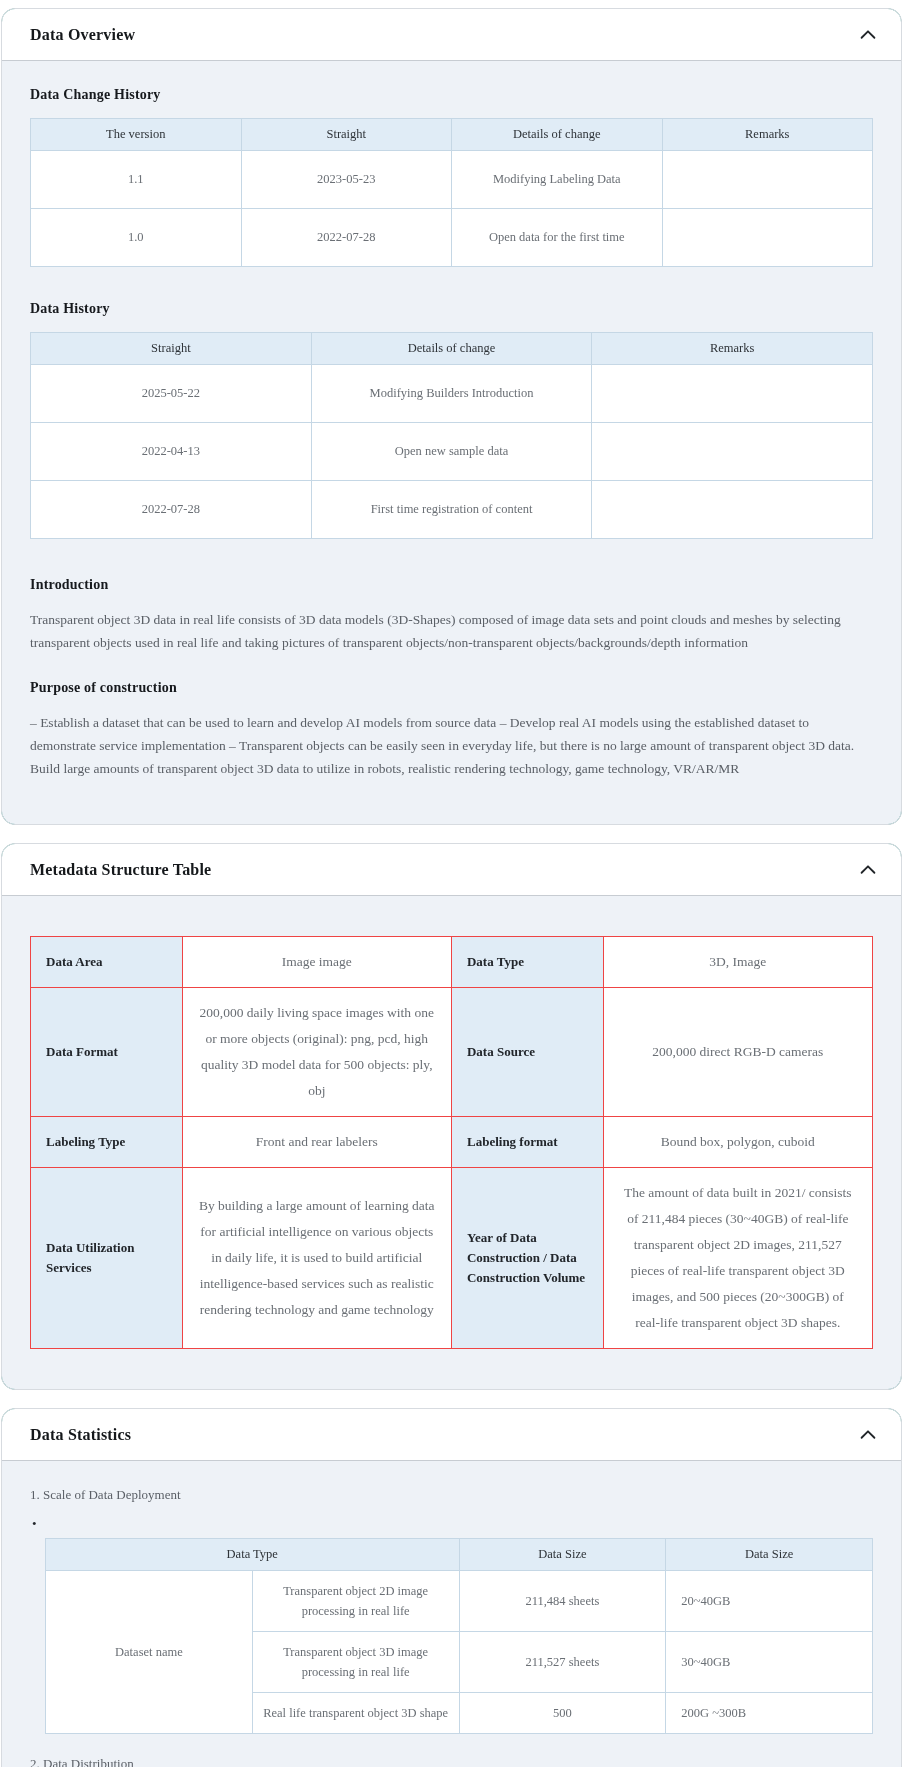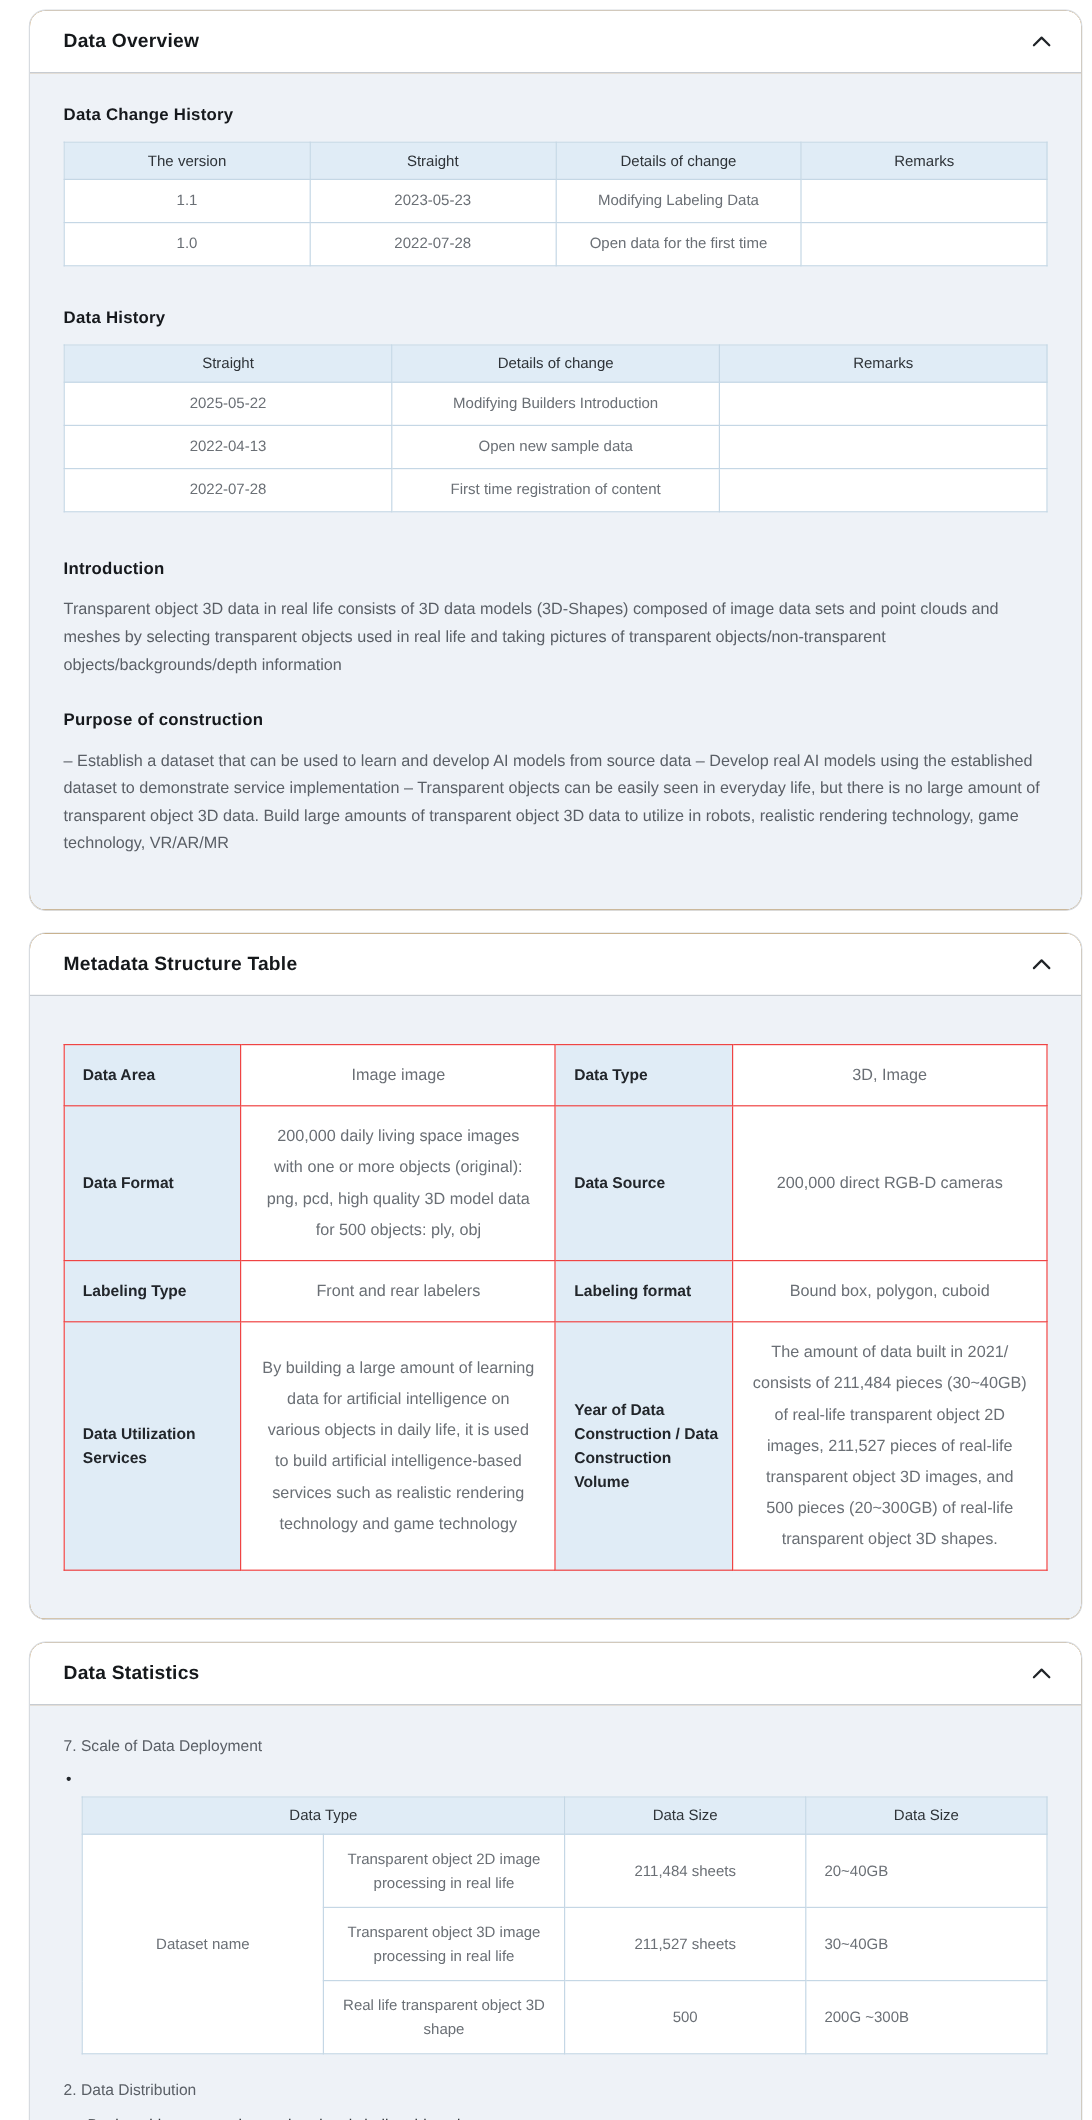--- a/index.html
+++ b/index.html
@@ -3,25 +3,26 @@
 <meta charset="utf-8">
 <style>
   * { box-sizing: border-box; }
   html, body { margin: 0; padding: 0; background: #ffffff; }
   body {
     width: 910px;
     font-family: "Liberation Sans", sans-serif;
     color: #33373c;
   }
   .card {
-    margin: 0 8px 18px 24px;
+    margin: 0 8px 18px 1px;
     border: 1px solid #d7dbe0;
     border-radius: 14px;
     overflow: hidden;
-    background: #a16207;
+    background: #0f766e;
+    font-family: Liberation Serif, serif;
   }
   .card:first-of-type { margin-top: 8px; }
   .card-header {
     height: 52px;
     display: flex;
     align-items: center;
     justify-content: space-between;
     padding: 0 22px 0 28px;
     background: #ffffff;
     border-bottom: 1px solid #c7ccd2;
@@ -63,21 +64,21 @@
   }
   .grid th, .grid td { border: 1px solid #c5d7e5; }
   .grid thead th {
     background: #e0ecf6;
     color: #2e3338;
     font-weight: normal;
     padding: 8px 6px;
     text-align: center;
   }
   .grid td {
-    padding: 9px 8px;
+    padding: 20px 8px;
     text-align: center;
     vertical-align: middle;
     line-height: 17px;
   }
   .mb-34 { margin-bottom: 34px; }
   .mb-38 { margin-bottom: 38px; }
 
   
   table.meta {
     width: 100%;
@@ -263,21 +264,21 @@
   <div class="card-header">
     <span class="card-title">Data Statistics</span>
     <span class="chevron">
       <svg width="22" height="22" viewBox="0 0 24 24" fill="none" stroke="#202428" stroke-width="2" stroke-linecap="round" stroke-linejoin="round">
           <polyline points="5 15 12 8 19 15"></polyline>
         </svg>
     </span>
   </div>
   <div class="card-body">
 
-    <p class="list-title">7. Scale of Data Deployment</p>
+    <p class="list-title">1. Scale of Data Deployment</p>
     <div class="lone-bullet">•</div>
 
     <div class="stats-table-wrap">
       <table class="grid stats">
         <colgroup>
             <col style="width:25%">
             <col style="width:25%">
             <col style="width:25%">
             <col style="width:25%">
           </colgroup>

